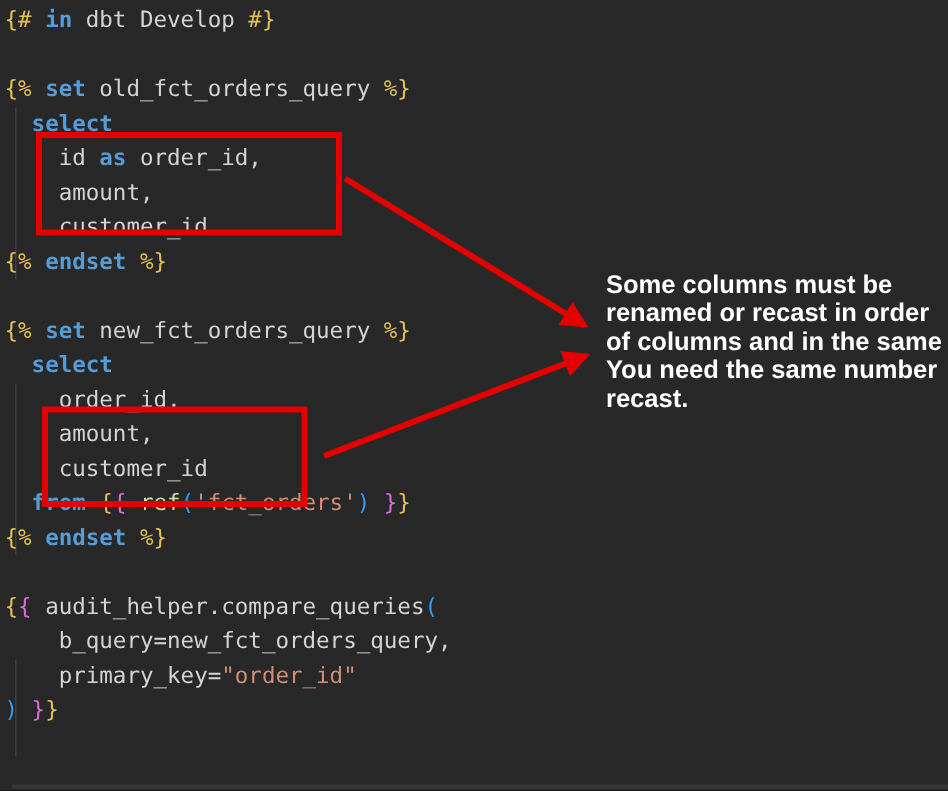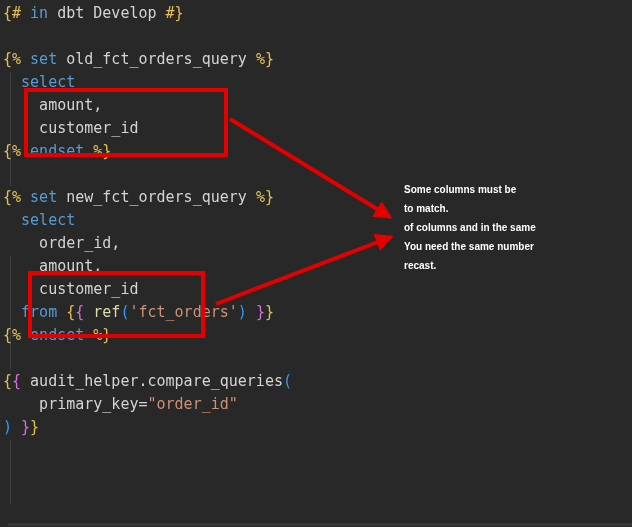--- a/index.html
+++ b/index.html
@@ -13,92 +13,94 @@
     position:relative; width:632px; height:527px; overflow:hidden;
     background:var(--background);
     font-family:"DejaVu Sans Mono","Liberation Mono",monospace;
   }
   .code{
     position:absolute; left:3px; top:2px;
     font-size:15px; line-height:23px; color:var(--text);
   }
   .code-line{height:23px; white-space:pre;}
   .tk-p{color:var(--text);text-align:center;}
-  .tk-k{color:var(--keyword);}
+  .tk-k{color:var(--keyword);font-weight:bold;}
   .tk-d{color:var(--delimiter);}
   .tk-b2{color:var(--bracket2);}
   .tk-b3{color:var(--bracket3);}
   .tk-f{color:var(--function);}
   .tk-s{color:var(--string);text-align:center;}
   .indent-guide{position:absolute; width:1px; background:var(--indent-guide);}
   .guide-1{left:10px; top:72px;  height:114px;}
   .guide-2{left:10px; top:256px; height:114px;}
   .guide-3{left:10px; top:440px; height:64px;}
   .hl-box{position:absolute; border:4px solid var(--highlight-box);}
   .hl-box-1{left:24px; top:88px;  width:196px; height:61px;}
   .hl-box-2{left:28px; top:271px; width:169px; height:59px;}
   .arrows{position:absolute; left:0; top:0; pointer-events:none;}
   .arrows line{stroke:var(--arrow); stroke-width:4;}
   .arrows path{fill:var(--arrow);}
   .annotation{
     position:absolute; left:404px; top:180px; width:210px;
     font-family:"Liberation Sans","DejaVu Sans",sans-serif;
-    font-size:10px; font-weight:bold; line-height:19px;
+    font-size:17px; font-weight:bold; line-height:19px;
     color:var(--annotation-text);
   }
   .ann-line{white-space:nowrap;}
   .hscrollbar{position:absolute; left:8px; top:523px; width:624px; height:3px;
     background:var(--scrollbar);}
 </style>
 </head>
 <body>
 
 <div class="screen">
 
   <div class="indent-guide guide-1"></div>
   <div class="indent-guide guide-2"></div>
   <div class="indent-guide guide-3"></div>
 
   <div class="code">
       <div class="code-line"><span class="tk-d">{#</span><span class="tk-p"> </span><span class="tk-k">in</span><span class="tk-p"> dbt Develop </span><span class="tk-d">#}</span></div>
       <div class="code-line"></div>
       <div class="code-line"><span class="tk-d">{%</span><span class="tk-p"> </span><span class="tk-k">set</span><span class="tk-p"> old_fct_orders_query </span><span class="tk-d">%}</span></div>
       <div class="code-line"><span class="tk-p">  </span><span class="tk-k">select</span></div>
+      <div class="code-line"><span class="tk-p">    id </span><span class="tk-k">as</span><span class="tk-p"> order_id,</span></div>
       <div class="code-line"><span class="tk-p">    amount,</span></div>
       <div class="code-line"><span class="tk-p">    customer_id</span></div>
       <div class="code-line"><span class="tk-d">{%</span><span class="tk-p"> </span><span class="tk-k">endset</span><span class="tk-p"> </span><span class="tk-d">%}</span></div>
       <div class="code-line"></div>
       <div class="code-line"><span class="tk-d">{%</span><span class="tk-p"> </span><span class="tk-k">set</span><span class="tk-p"> new_fct_orders_query </span><span class="tk-d">%}</span></div>
       <div class="code-line"><span class="tk-p">  </span><span class="tk-k">select</span></div>
       <div class="code-line"><span class="tk-p">    order_id,</span></div>
       <div class="code-line"><span class="tk-p">    amount,</span></div>
       <div class="code-line"><span class="tk-p">    customer_id</span></div>
       <div class="code-line"><span class="tk-p">  </span><span class="tk-k">from</span><span class="tk-p"> </span><span class="tk-d">{</span><span class="tk-b2">{</span><span class="tk-p"> </span><span class="tk-f">ref</span><span class="tk-b3">(</span><span class="tk-s">'fct_orders'</span><span class="tk-b3">)</span><span class="tk-p"> </span><span class="tk-b2">}</span><span class="tk-d">}</span></div>
       <div class="code-line"><span class="tk-d">{%</span><span class="tk-p"> </span><span class="tk-k">endset</span><span class="tk-p"> </span><span class="tk-d">%}</span></div>
       <div class="code-line"></div>
       <div class="code-line"><span class="tk-d">{</span><span class="tk-b2">{</span><span class="tk-p"> audit_helper.compare_queries</span><span class="tk-b3">(</span></div>
+      <div class="code-line"><span class="tk-p">    b_query=new_fct_orders_query,</span></div>
       <div class="code-line"><span class="tk-p">    primary_key=</span><span class="tk-s">"order_id"</span></div>
       <div class="code-line"><span class="tk-b3">)</span><span class="tk-p"> </span><span class="tk-b2">}</span><span class="tk-d">}</span></div>
     </div>
 
   <div class="hl-box hl-box-1"></div>
   <div class="hl-box hl-box-2"></div>
 
   <svg class="arrows" width="632" height="527" viewBox="0 0 632 527" xmlns="http://www.w3.org/2000/svg">
     <defs>
       <marker id="ah" viewBox="0 0 10 10" refX="8.5" refY="5" markerWidth="4.5" markerHeight="4.5" orient="auto">
         <path d="M0,0 L10,5 L0,10 z"></path>
       </marker>
     </defs>
     <line x1="230" y1="119" x2="390" y2="217" marker-end="url(#ah)"></line>
     <line x1="216" y1="304" x2="391" y2="237" marker-end="url(#ah)"></line>
   </svg>
 
   <div class="annotation">
       <div class="ann-line">Some columns must be</div>
-      <div class="ann-line">to match.</div>
+      <div class="ann-line">renamed or recast in order</div>
       <div class="ann-line">of columns and in the same</div>
       <div class="ann-line">You need the same number</div>
       <div class="ann-line">recast.</div>
     </div>
 
   <div class="hscrollbar"></div>
 </div>
 
 </body></html>

